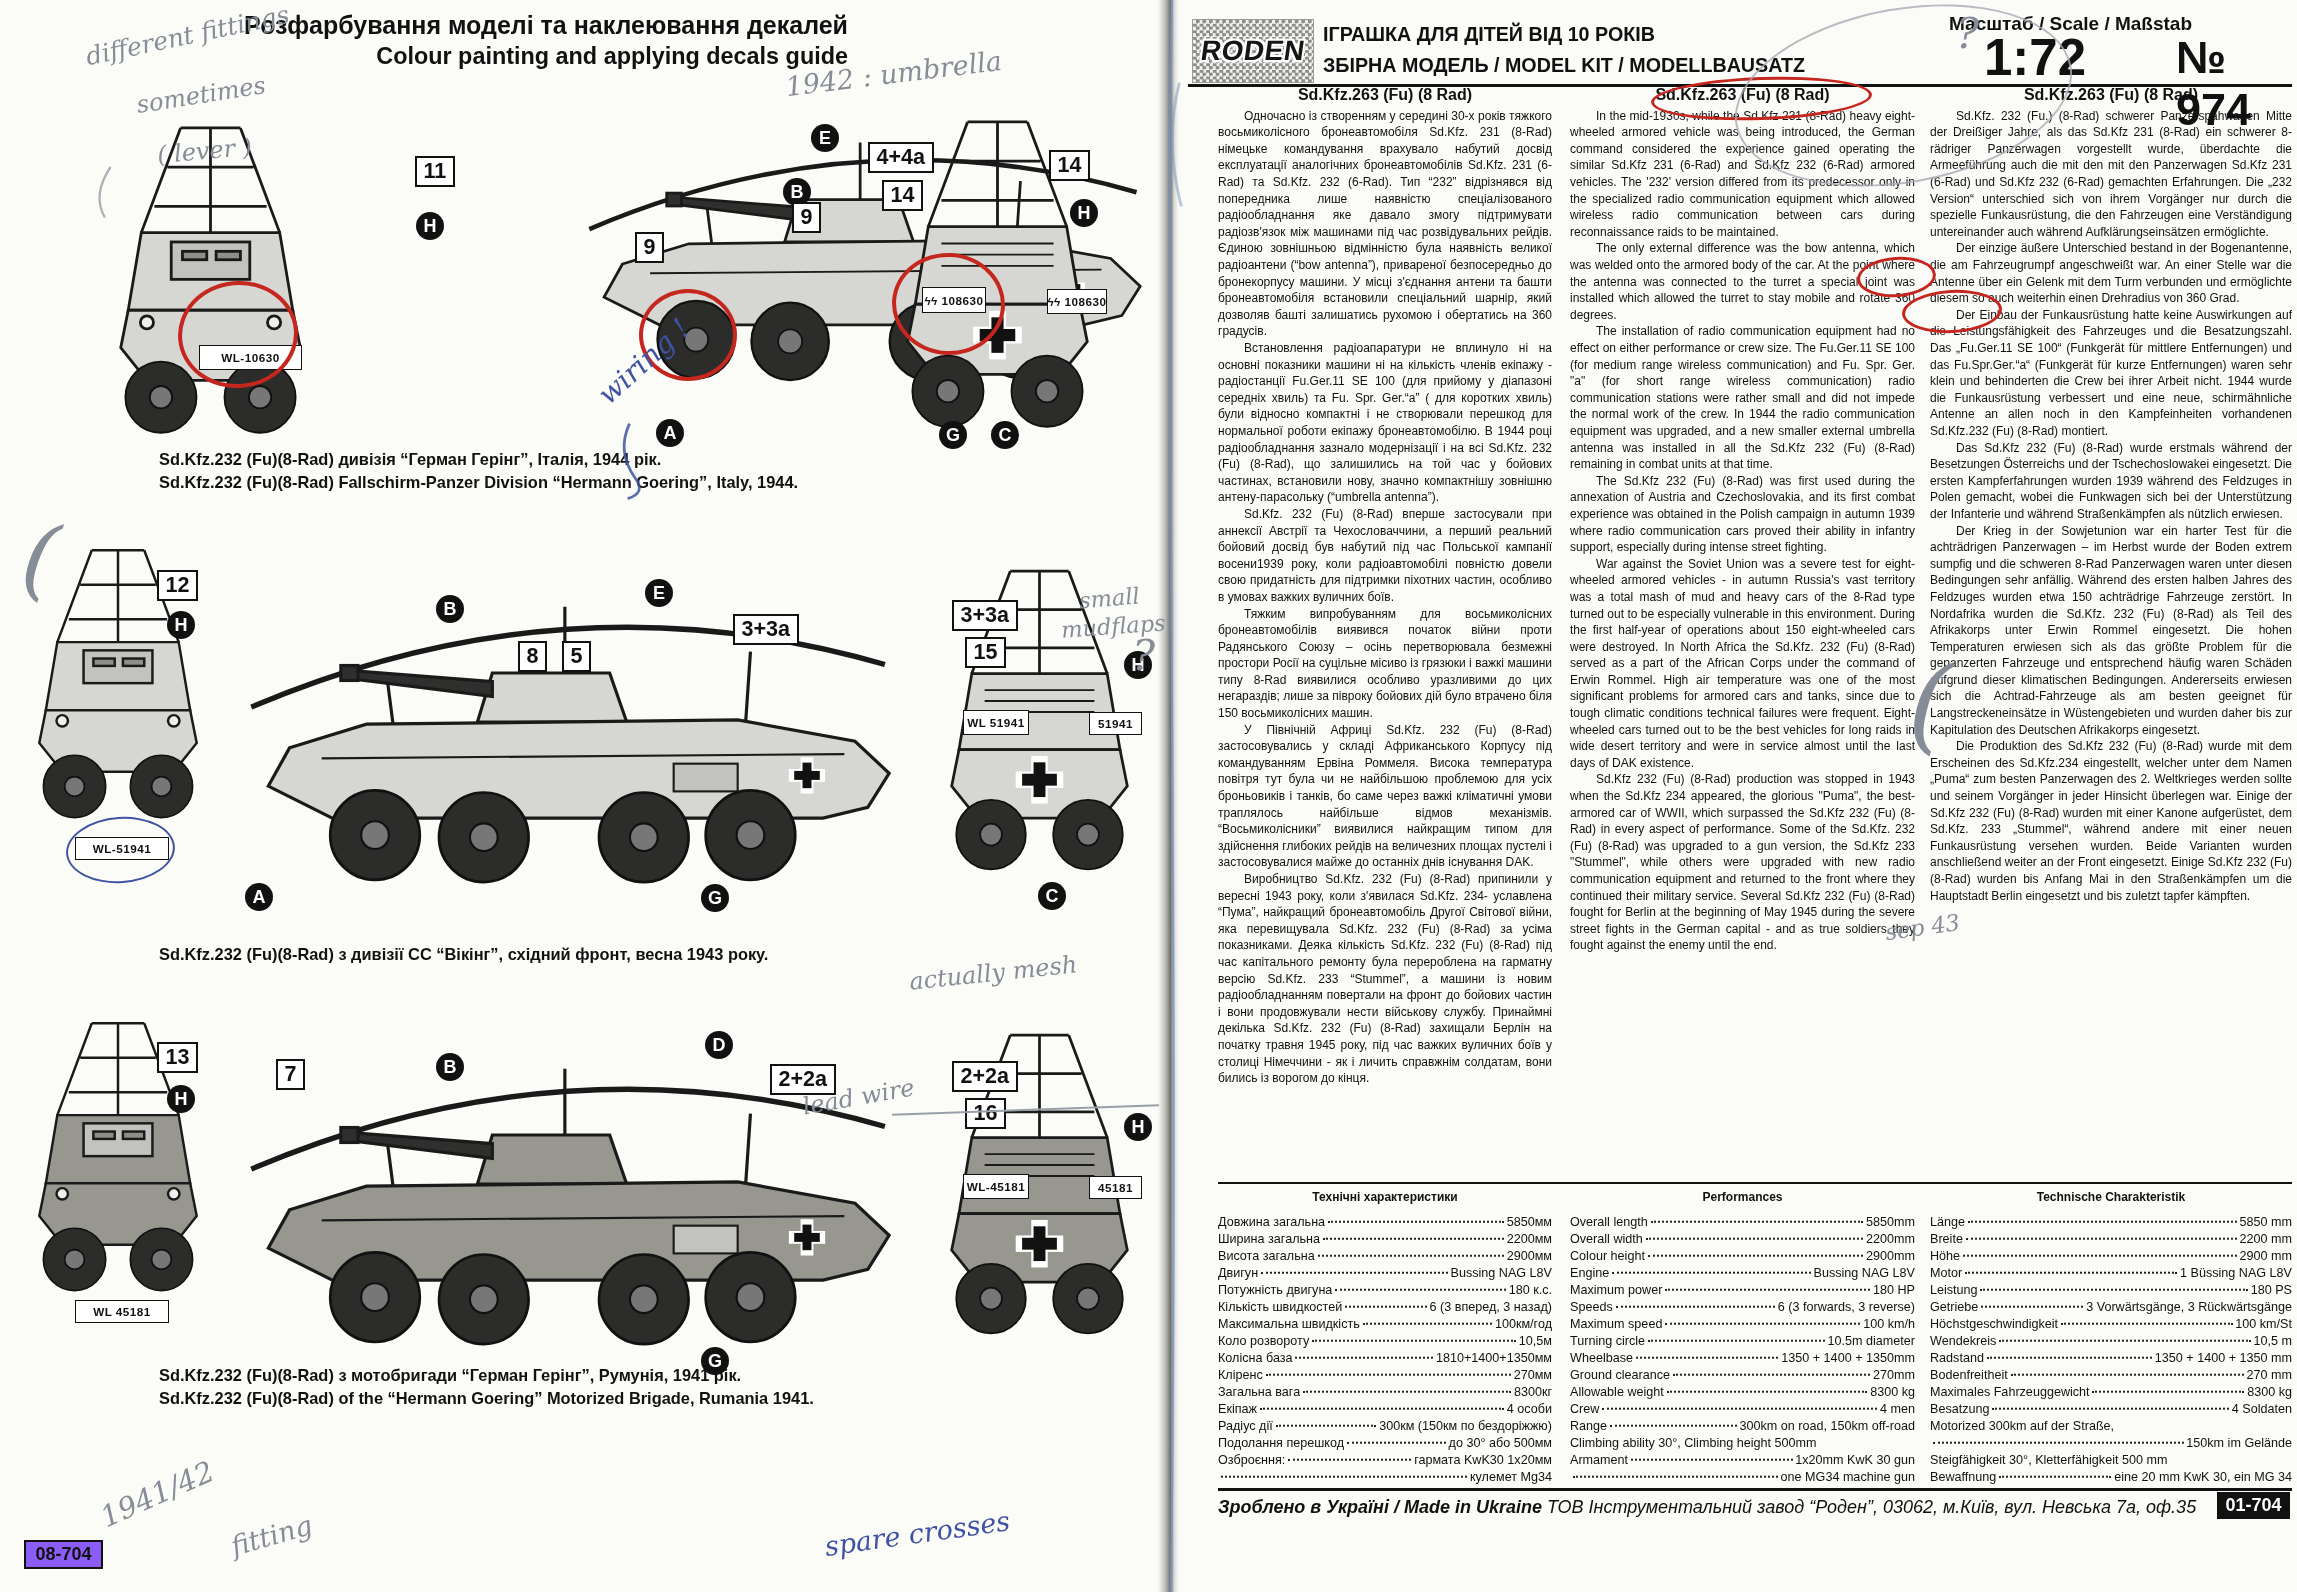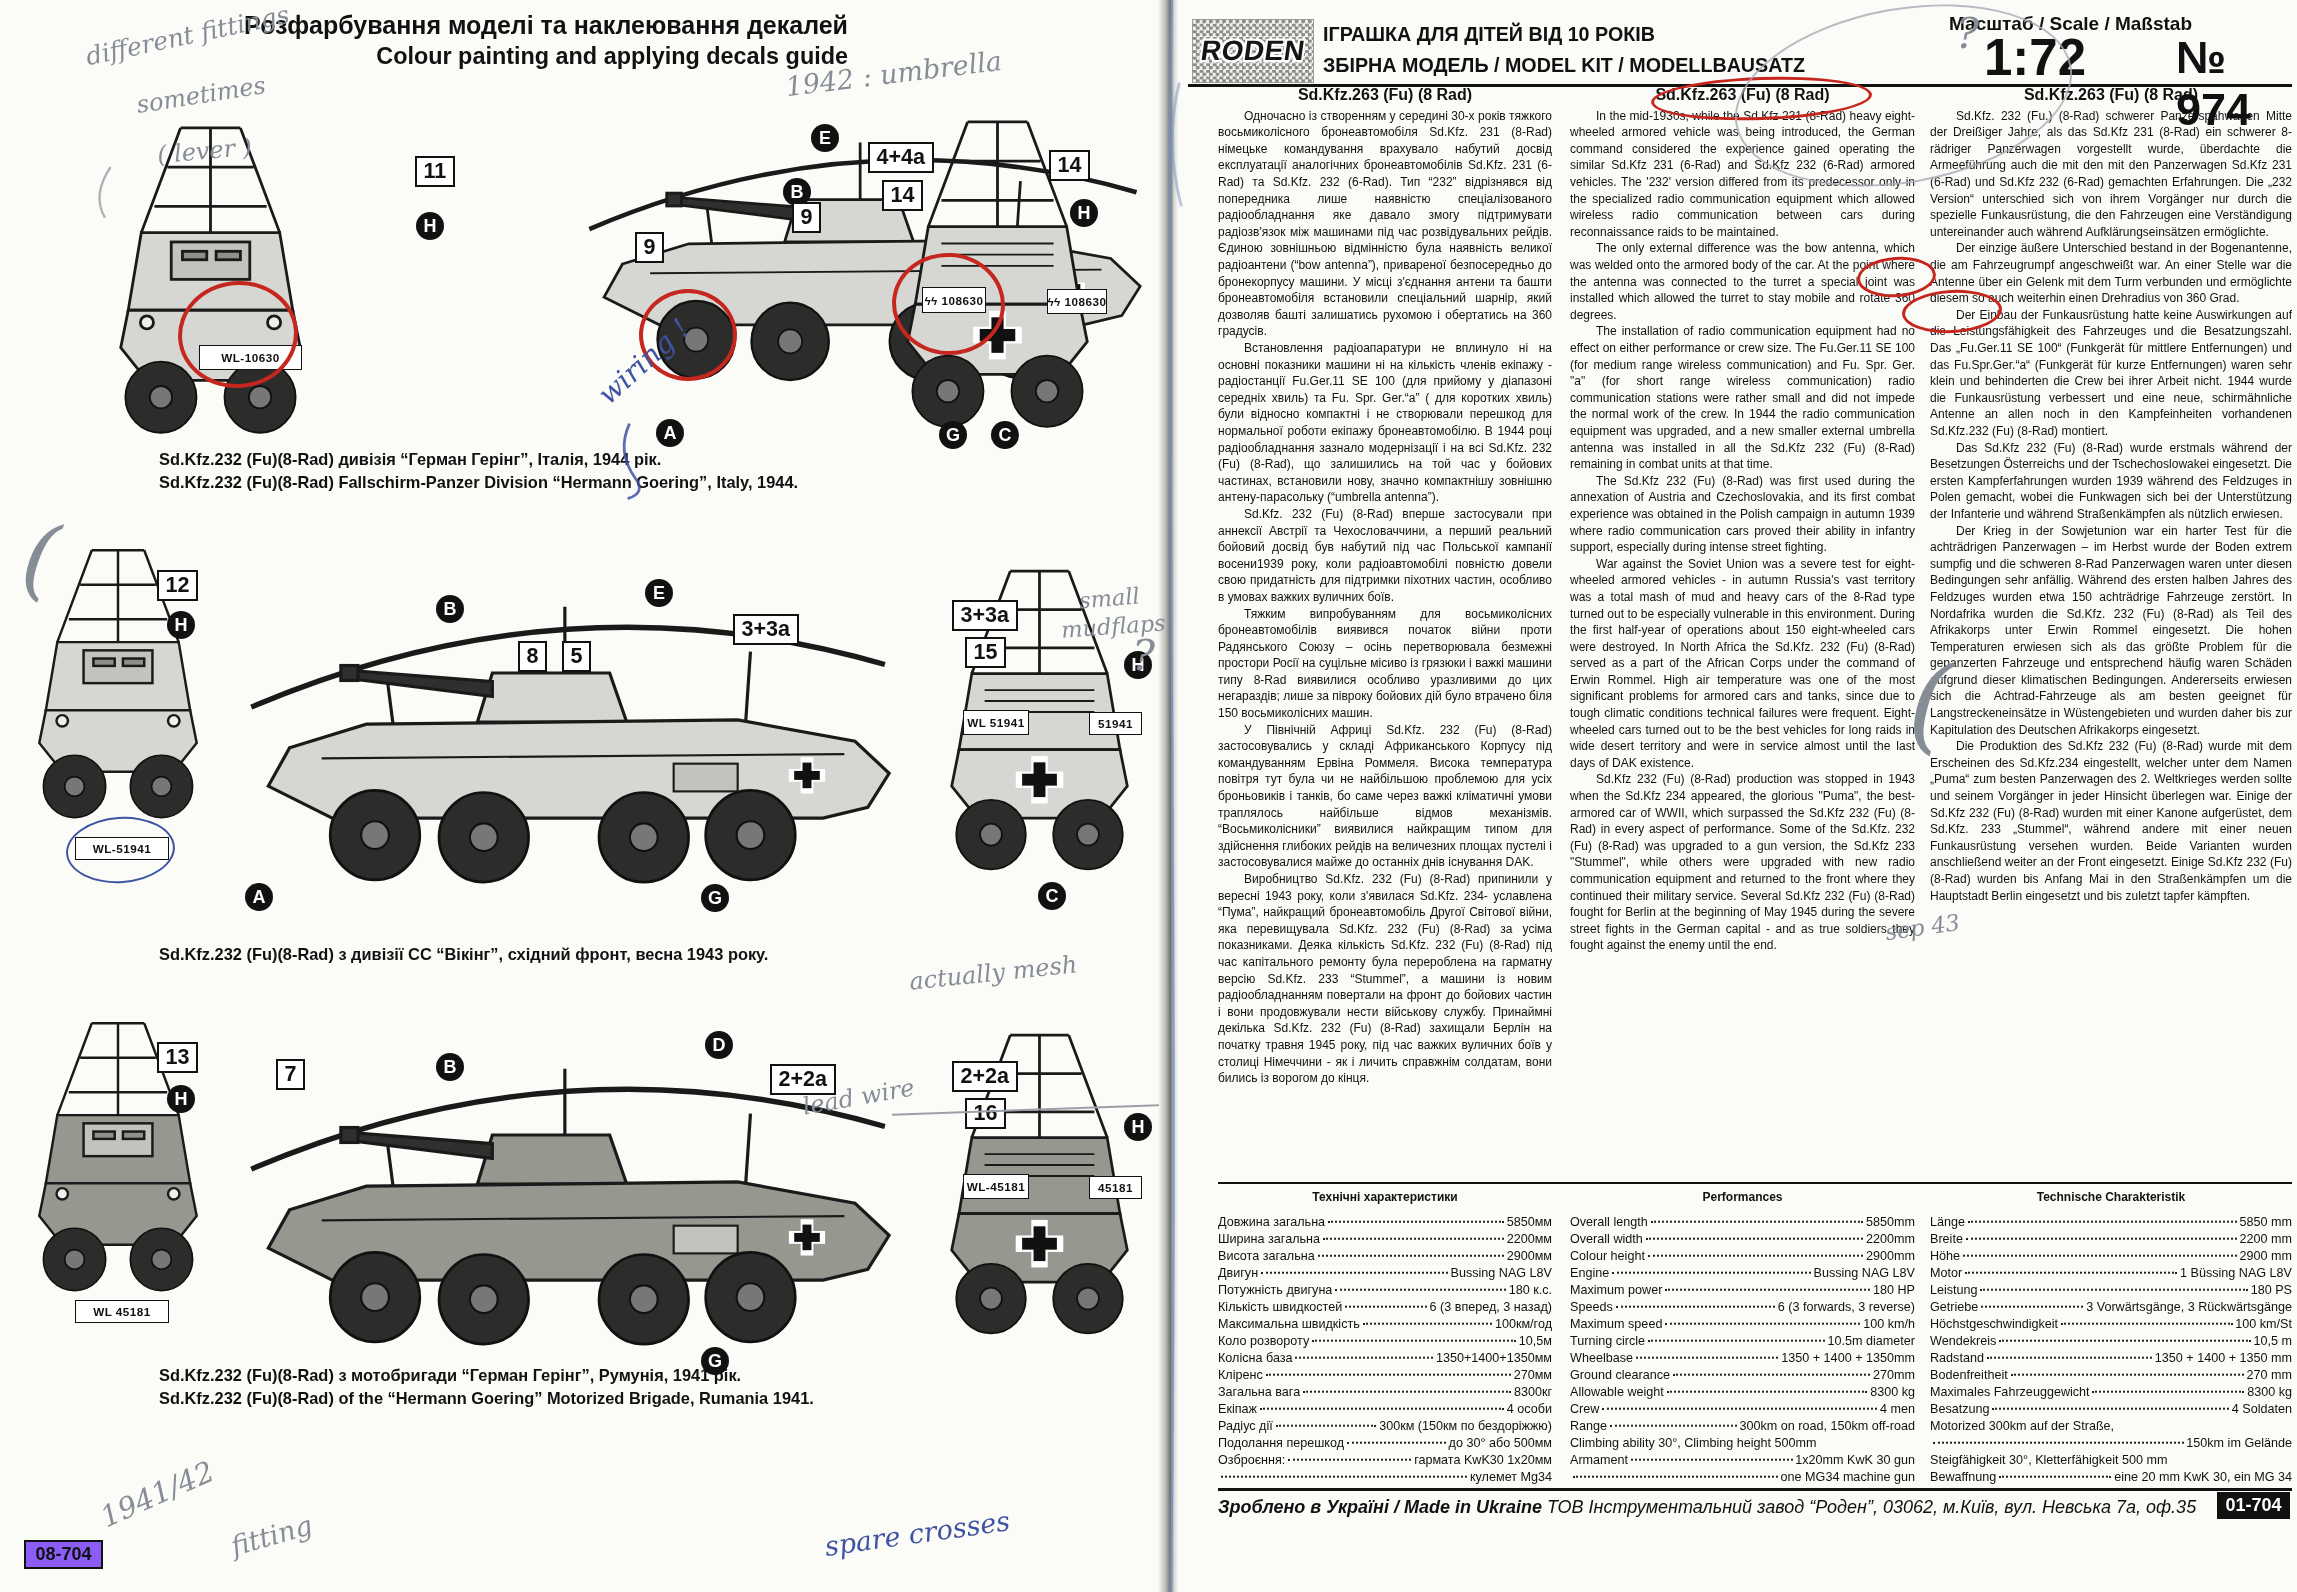--- a/index.html
+++ b/index.html
@@ -350,21 +350,21 @@
       <span class="sv">100км/год</span>
     </div>
     <div class="srow">
       <span class="sl">Коло розвороту</span>
       <span class="dots"></span>
       <span class="sv">10,5м</span>
     </div>
     <div class="srow">
       <span class="sl">Колісна база</span>
       <span class="dots"></span>
-      <span class="sv">1350+1400+1350мм</span>
+      <span class="sv">1810+1400+1350мм</span>
     </div>
     <div class="srow">
       <span class="sl">Кліренс</span>
       <span class="dots"></span>
       <span class="sv">270мм</span>
     </div>
     <div class="srow">
       <span class="sl">Загальна вага</span>
       <span class="dots"></span>
       <span class="sv">8300кг</span>

